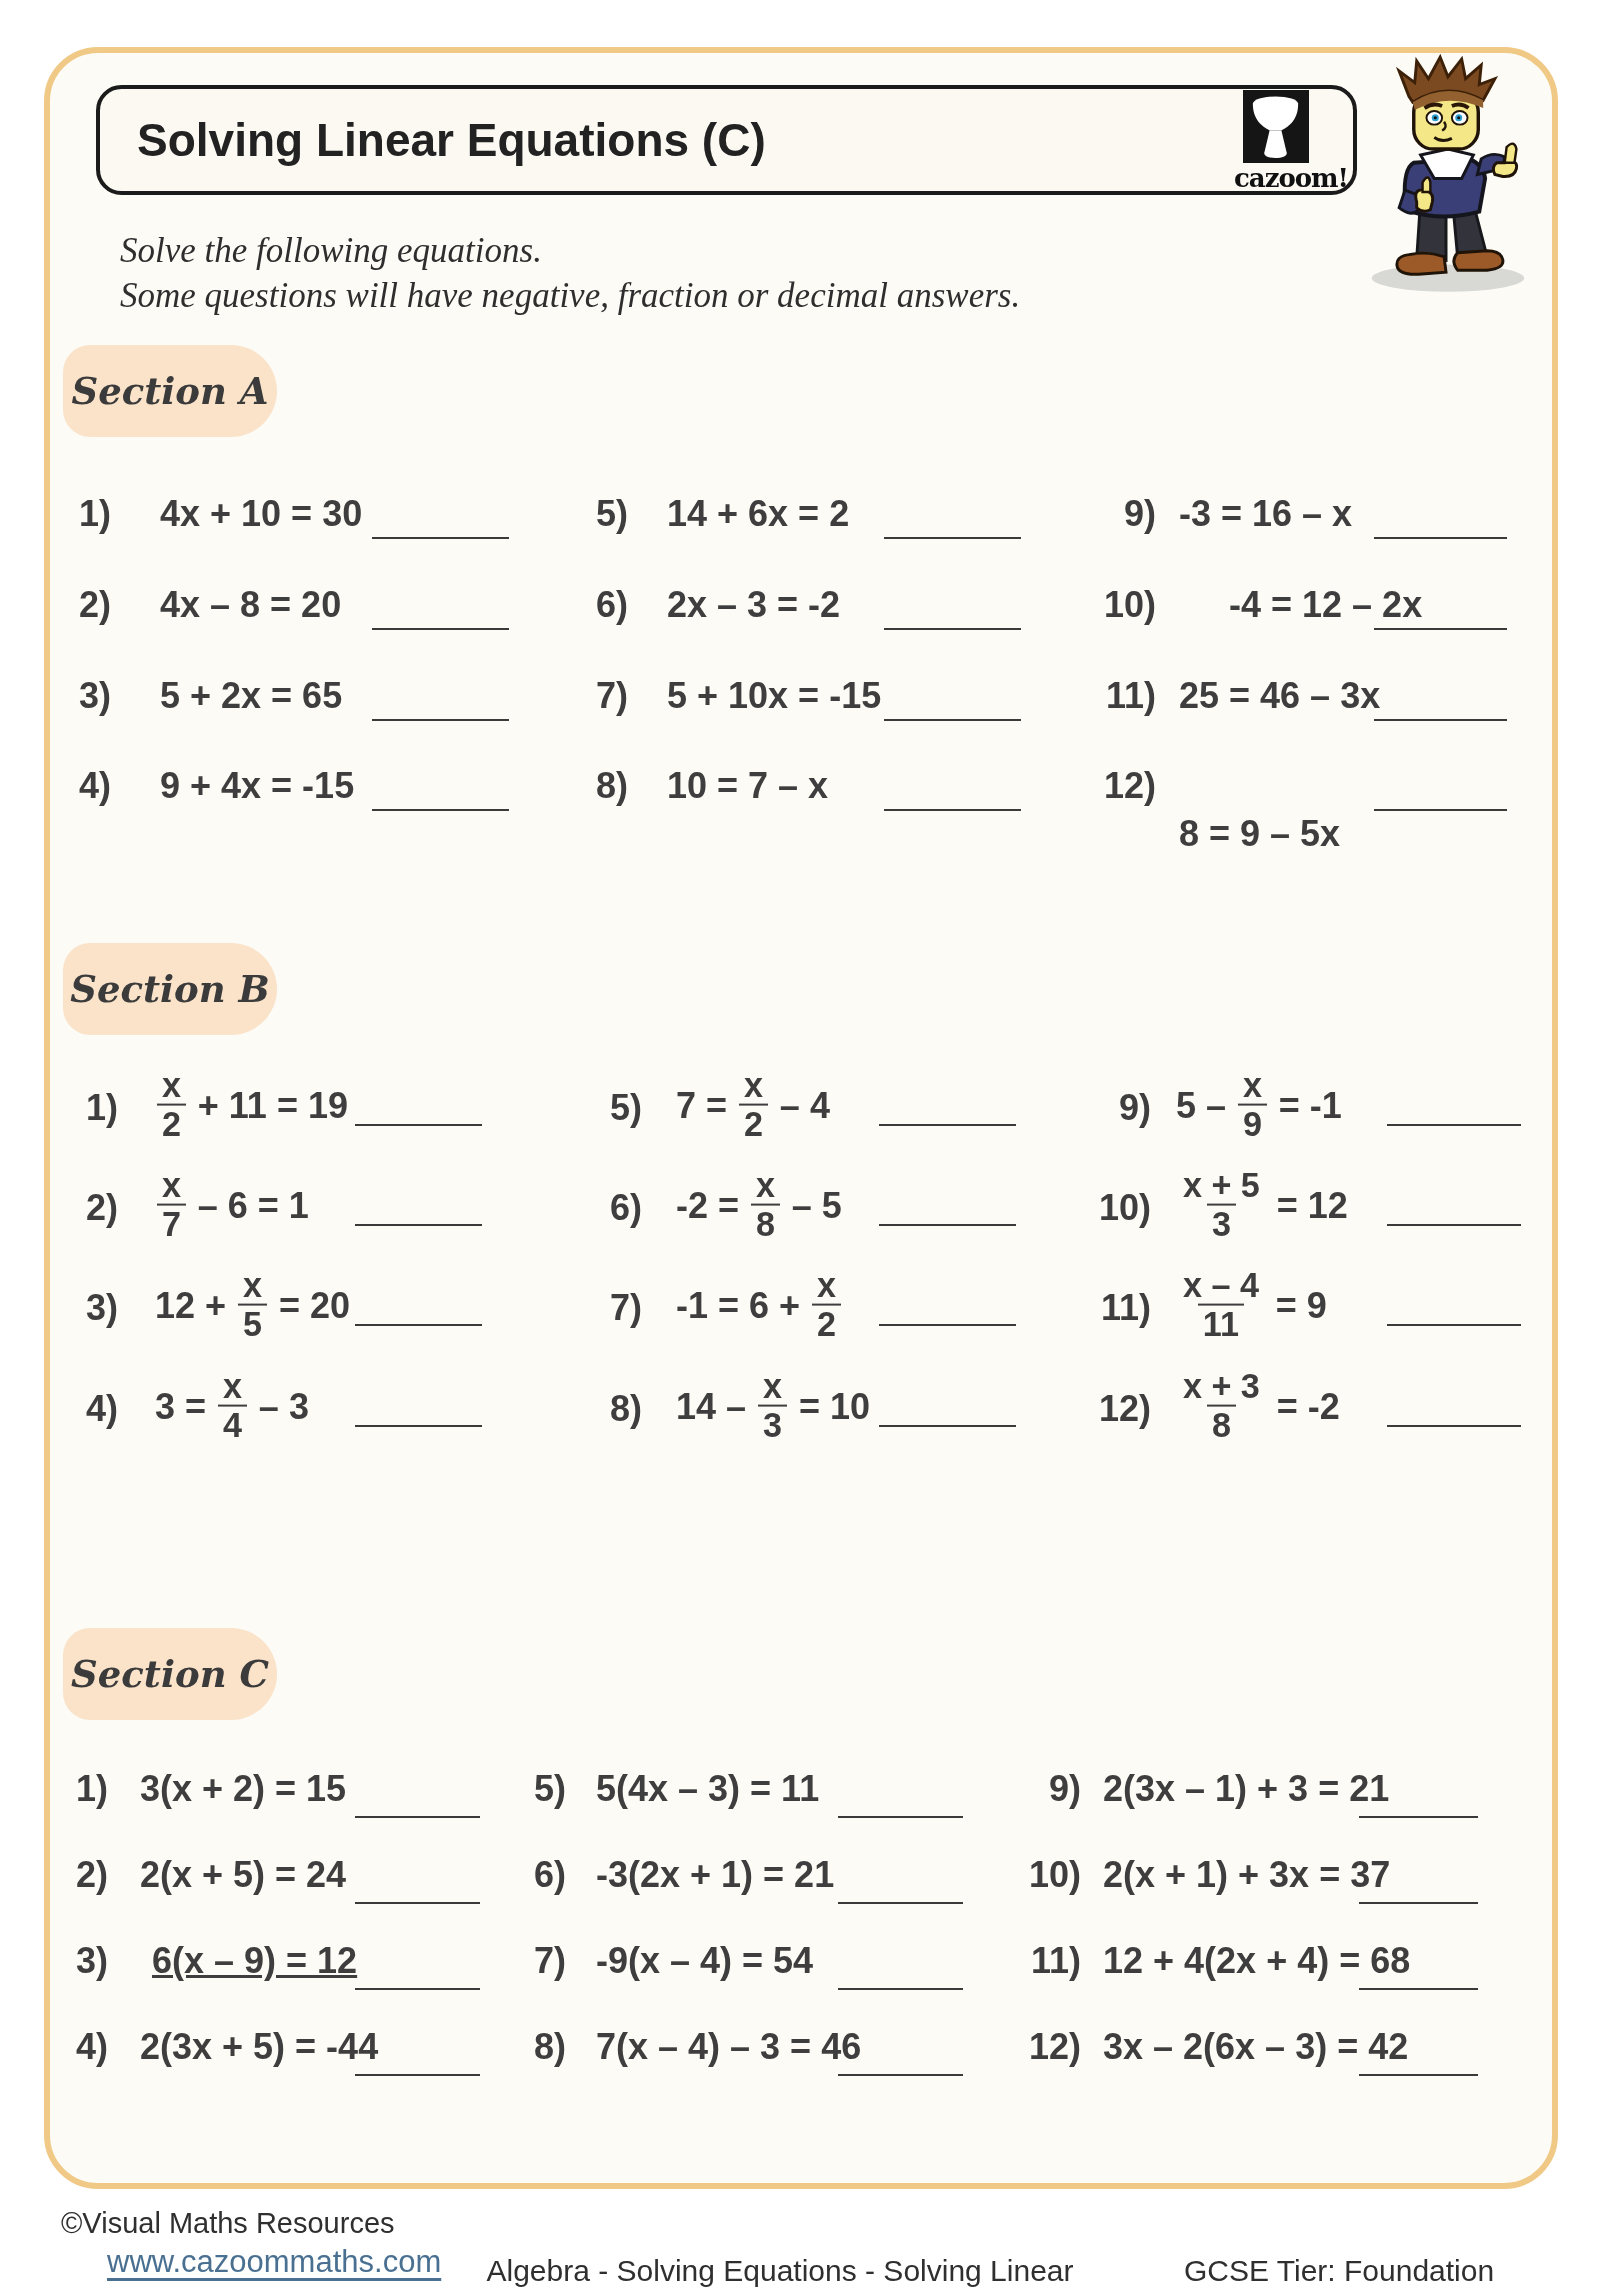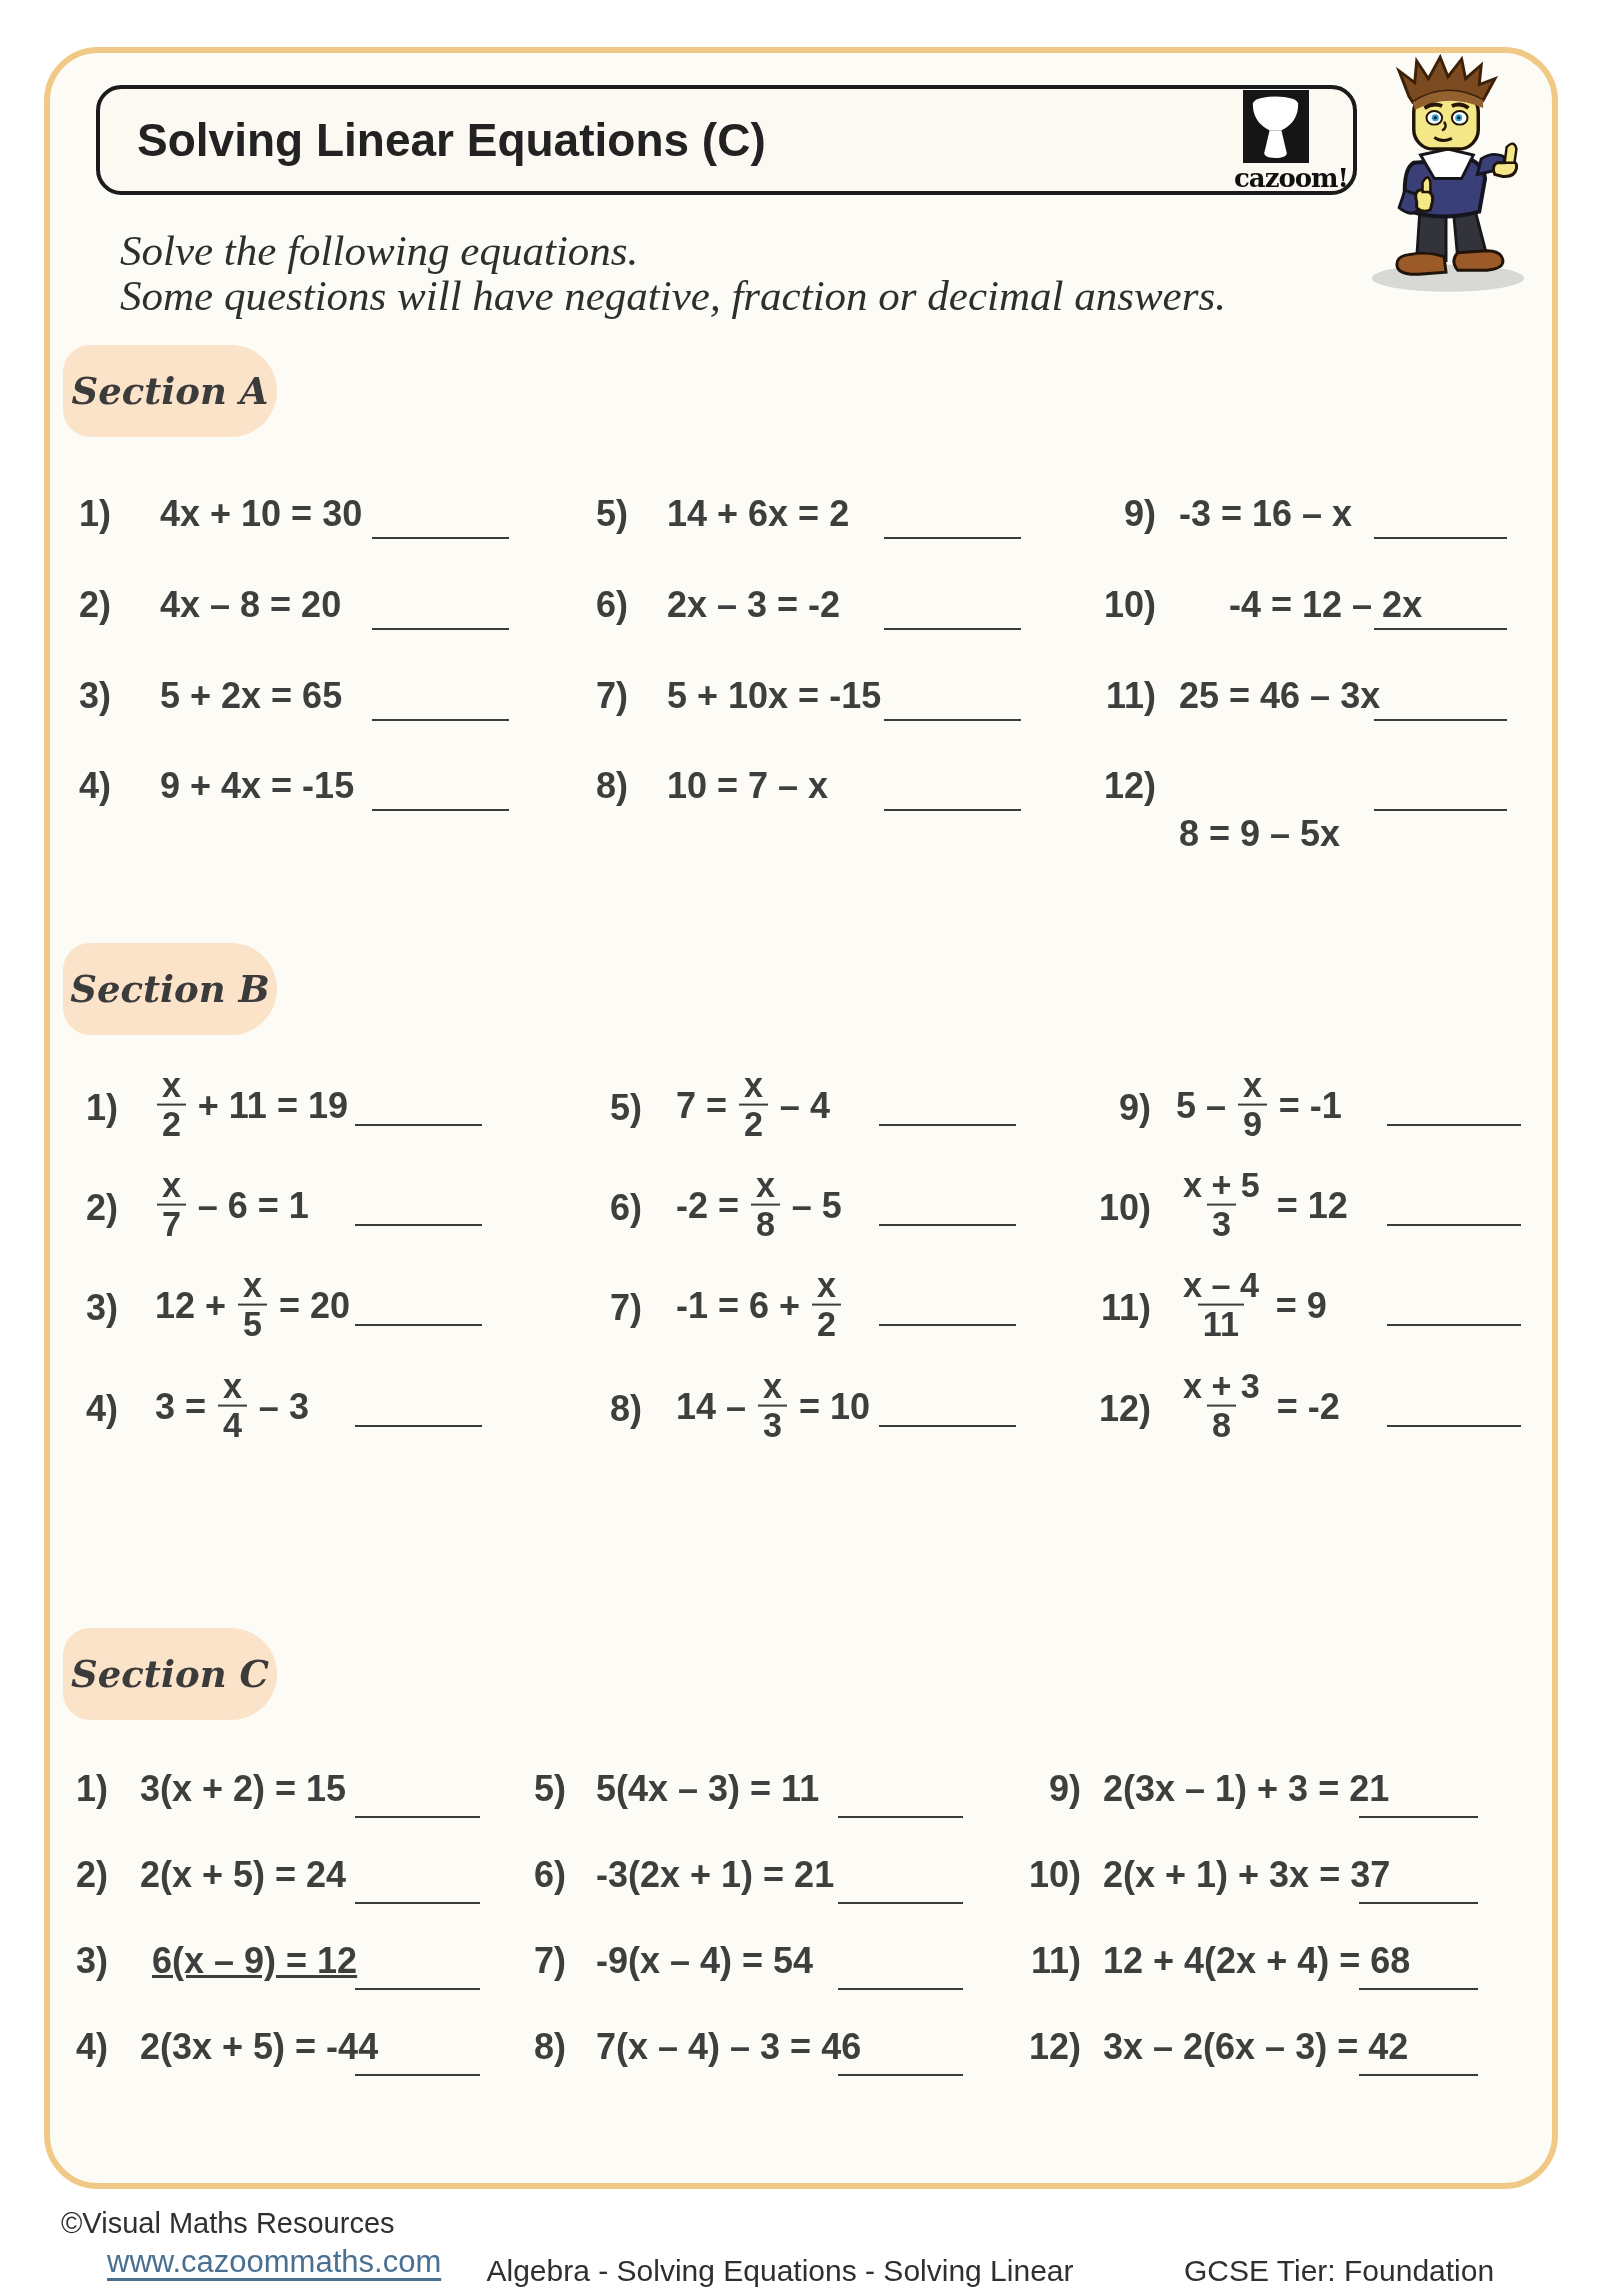--- a/index.html
+++ b/index.html
@@ -17,21 +17,21 @@
 
   
   .logo{position:absolute;left:1220px;top:90px;width:118px;height:106px;}
   .logo .sq{position:absolute;left:22.5px;top:0;width:66px;height:73px;background:#151515;}
   .logo svg{position:absolute;left:22.5px;top:0;}
   .logo .lg-text{position:absolute;left:12px;top:73px;width:118px;text-align:center;
       font-family:"DejaVu Serif",serif;font-weight:700;font-size:26px;color:#101010;letter-spacing:-1px;}
 
   
   .instructions{position:absolute;left:120px;top:228px;
-      font-family:"Liberation Serif",serif;font-style:italic;font-size:43px;color:#2e2e2e;line-height:45px;}
+      font-family:"Liberation Serif",serif;font-style:italic;font-size:35px;color:#2e2e2e;line-height:45px;}
 
   
   .badge{position:absolute;left:63px;width:214px;height:92px;background:#FAE3C9;
          border-radius:29px 49px 49px 29px;}
   .badge span{position:absolute;left:0;right:0;top:50%;transform:translateY(-50%);text-align:center;
          font-family:"DejaVu Serif",serif;font-style:italic;font-weight:700;font-size:37px;color:#3b3b3b;}
 
   
   .q-row{position:absolute;left:0;width:1621px;}
   .q-num,.q-eq{position:absolute;top:50%;transform:translateY(-50%);

